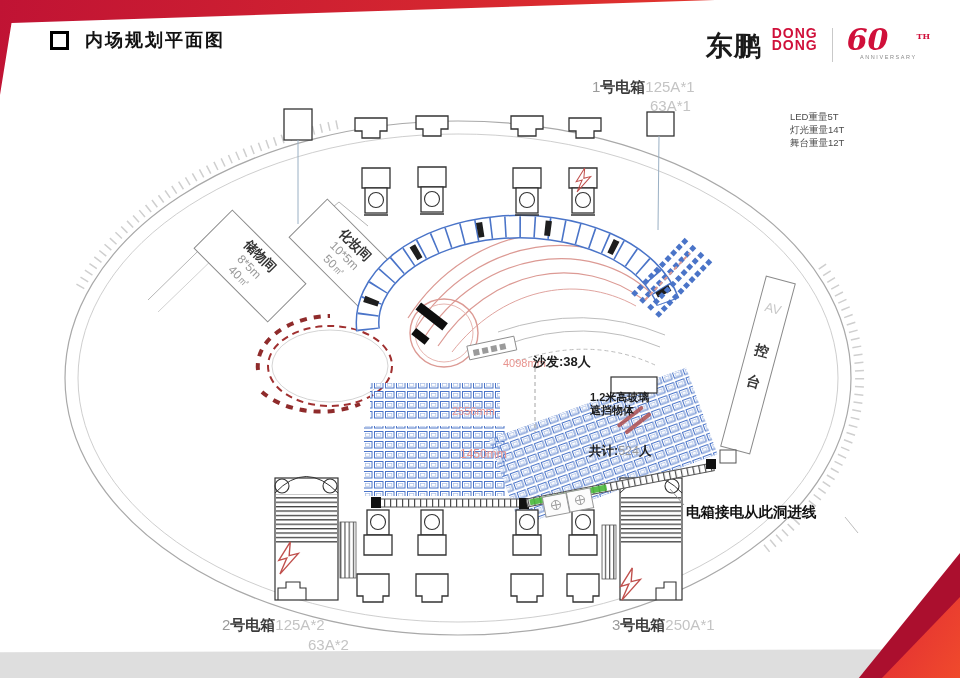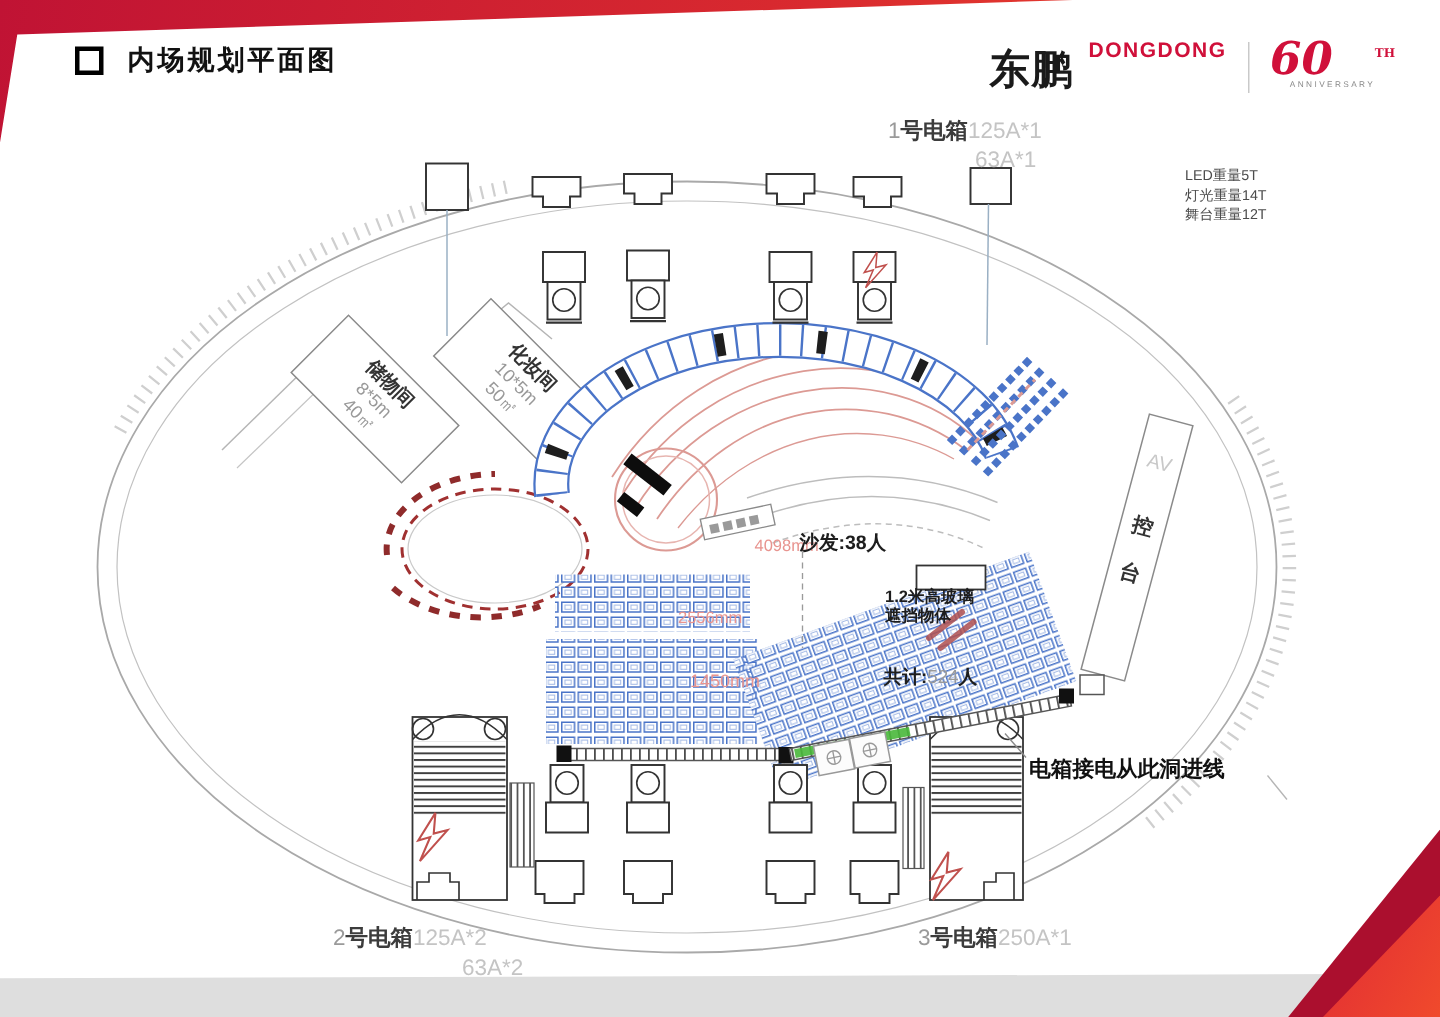--- a/index.html
+++ b/index.html
@@ -15,21 +15,21 @@
     background:#ab0f2e;clip-path:polygon(100% 0,100% 100%,8% 100%);}
   .corner-br-bright{position:absolute;right:0;bottom:0;width:78px;height:88px;
     background:linear-gradient(120deg,#e02a35,#f04a2c);clip-path:polygon(100% 8%,100% 100%,0 100%);}
   
   .header{position:absolute;left:50px;top:28px;display:flex;align-items:center;gap:16px;justify-content:flex-end;}
   .bullet{width:13px;height:13px;border:3px solid #000;}
   .title{font-size:18px;font-weight:bold;color:#111;letter-spacing:2px;}
   
   .logo{position:absolute;right:30px;top:28px;display:flex;align-items:flex-start;gap:10px;}
   .logo-cn{font-size:27px;font-weight:900;color:#1a1a1a;letter-spacing:1px;}
-  .logo-en{display:flex;flex-direction:row;line-height:.85;}
+  .logo-en{display:flex;flex-direction:column;line-height:.85;}
   .logo-en span{font-size:14px;font-weight:900;color:#d0103a;letter-spacing:1px;}
   .logo-div{width:1px;height:34px;background:#c9c9c9;margin:0 4px;}
   .logo-50{position:relative;color:#d0103a;font-family:"DejaVu Serif",serif;
     font-style:italic;font-weight:bold;font-size:30px;line-height:.8;}
   .logo-50 sup{font-size:8px;font-style:normal;padding-left:28px;}
   .logo-anniv{font-size:5.5px;color:#8a8a8a;letter-spacing:1.6px;text-align:center;margin-top:2px;}
   
   text{font-family:"Liberation Sans","DejaVu Sans",sans-serif;}
   .t-box{font-size:15px;}
   .dark{fill:#3c3c3c;font-weight:bold;}

